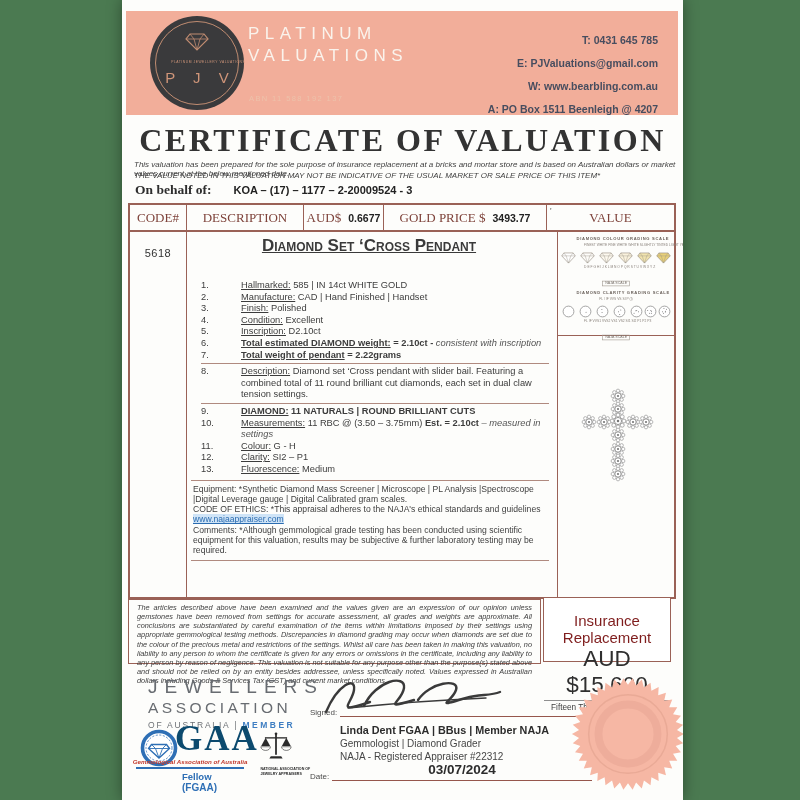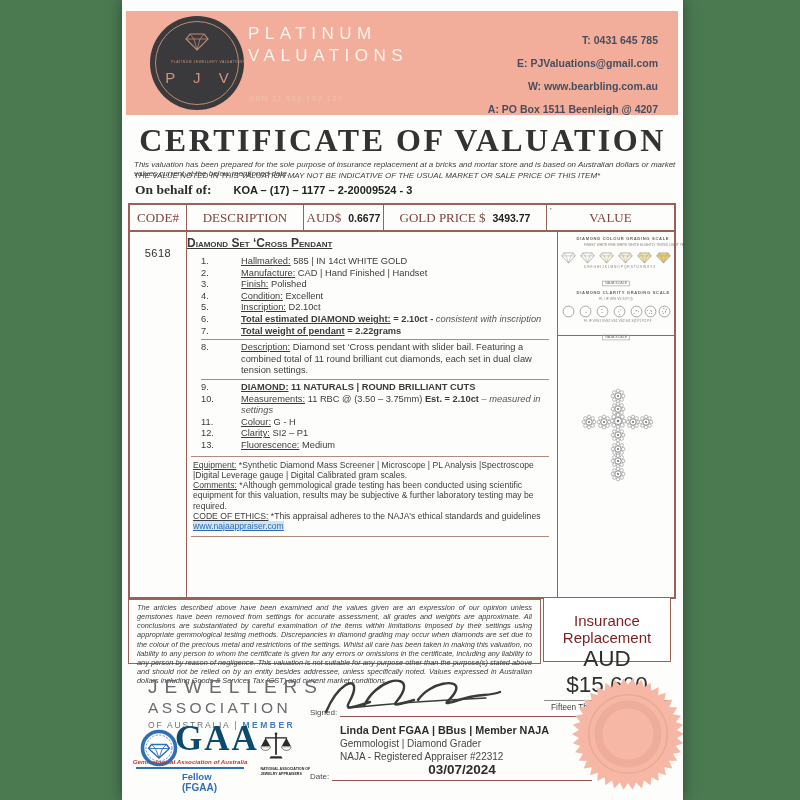--- a/index.html
+++ b/index.html
@@ -37,34 +37,34 @@
   .hcell{border-right:1.5px solid #9a6156;display:flex;align-items:center;justify-content:center;
         font-family:"Liberation Serif",serif;color:#7e423a;font-size:13px;white-space:nowrap;}
   .hcell .num{font-family:"Liberation Sans",sans-serif;color:#222;font-weight:700;font-size:10.5px;margin-left:7px;}
   .hc-code{width:56px;}.hc-desc{width:116px;}.hc-aud{width:79px;}.hc-gold{width:162px;}
   .hc-value{flex:1;border-right:none;position:relative;}
   .hc-value .tick{position:absolute;left:3px;top:1px;color:#555;font-size:9px;}
   .brow{display:flex;position:absolute;top:27px;bottom:0;left:0;right:0;}
   .codecell{width:56px;border-right:1.5px solid #9a6156;text-align:center;padding-top:15px;
         font-size:11px;letter-spacing:.5px;color:#333;}
   .desccell{width:364px;border-right:1.5px solid #9a6156;padding:3px 6px 0 0;}
-  .itemtitle{text-align:left;font-variant:small-caps;font-weight:700;font-size:12px;color:#3a3a3a;
-        text-decoration:underline;margin:1px 0 6px 0;}
+  .itemtitle{text-align:center;font-variant:small-caps;font-weight:700;font-size:17px;color:#3a3a3a;
+        text-decoration:underline;margin:1px 0 24px 0;}
   ul.items{list-style:none;margin:0;padding:0 2px 0 14px;font-size:9.3px;line-height:11.6px;color:#3c3c3c;}
   ul.items li{display:flex;}
   ul.items li .n{width:16px;flex:none;}
   ul.items li .body{flex:1;padding-left:24px;}
   li.rule{border-top:1px solid #b08a7f;margin-top:2px;padding-top:2px;}
   .seg-label{text-decoration:underline;}
   .seg-boldlabel{text-decoration:underline;font-weight:700;}
   .seg-bold{font-weight:700;}
   .seg-note{font-style:italic;color:#555;}
   .notes{margin:4px 2px 0 4px;border-top:1px solid #b08a7f;border-bottom:1px solid #b08a7f;
         padding:3px 2px 4px 2px;font-size:8.6px;line-height:10.3px;color:#3e3e3e;}
-  .notes .nlabel{text-decoration:underline;}
+  .notes .nlabel{}
   .notes a{color:#2b6cb0;background:#cfe4f7;text-decoration:underline;}
   .valuecol{flex:1;position:relative;}
   .charts{position:absolute;top:0;left:0;right:0;height:103px;border-bottom:1.5px solid #9a6156;
         text-align:center;}
   .ctitle{font-size:6px;transform:scale(.68);transform-origin:center top;color:#6b625c;
         letter-spacing:1px;white-space:nowrap;margin-top:5px;font-weight:700;}
   .crow{display:flex;justify-content:center;gap:4px;margin-top:1px;align-items:center;height:15px;}
   .tinyrow{font-size:6px;transform:scale(.55);transform-origin:center top;color:#8a827c;
         white-space:nowrap;}
   .badge{display:inline-block;border:.5px solid #a09890;font-size:6px;transform:scale(.6);
@@ -215,22 +215,22 @@
               <span class="n">12.</span>
               <span class="body"><span class="seg-label">Clarity:</span><span class="seg-plain"> SI2 – P1</span></span>
             </li>
             <li>
               <span class="n">13.</span>
               <span class="body"><span class="seg-label">Fluorescence:</span><span class="seg-plain"> Medium</span></span>
             </li>
           </ul>
         <div class="notes" id="notes">
             <div><span class="nlabel">Equipment:</span> *Synthetic Diamond Mass Screener | Microscope | PL Analysis |Spectroscope |Digital Leverage gauge | Digital Calibrated gram scales.</div>
+            <div><span class="nlabel">CODE OF ETHICS:</span> *This appraisal adheres to the NAJA's ethical standards and guidelines <a href="#">www.najaappraiser.com</a></div>
             <div><span class="nlabel">Comments:</span> *Although gemmological grade testing has been conducted using scientific equipment for this valuation, results may be subjective &amp; further laboratory testing may be required.</div>
-            <div><span class="nlabel">CODE OF ETHICS:</span> *This appraisal adheres to the NAJA's ethical standards and guidelines <a href="#">www.najaappraiser.com</a></div>
           </div>
       </div>
       <div class="valuecol">
         <div class="charts">
           <div class="ctitle">DIAMOND COLOUR GRADING SCALE</div>
           <div class="tinyrow">FINEST WHITE   FINE WHITE   WHITE   SLIGHTLY TINTED   LIGHT YELLOW   YELLOW</div>
           <div class="crow" id="colourRow">
               <svg width="15" height="12" viewBox="0 0 16 13">
      <path d="M3 1 L13 1 L15.3 4.2 L8 12 L0.7 4.2 Z" fill="#ffffff" stroke="#9a9186" stroke-width="0.7"></path>
      <path d="M0.7 4.2 H15.3 M3 1 L5.5 4.2 L8 12 M13 1 L10.5 4.2 L8 12" stroke="#9a9186" stroke-width="0.45" fill="none"></path>

